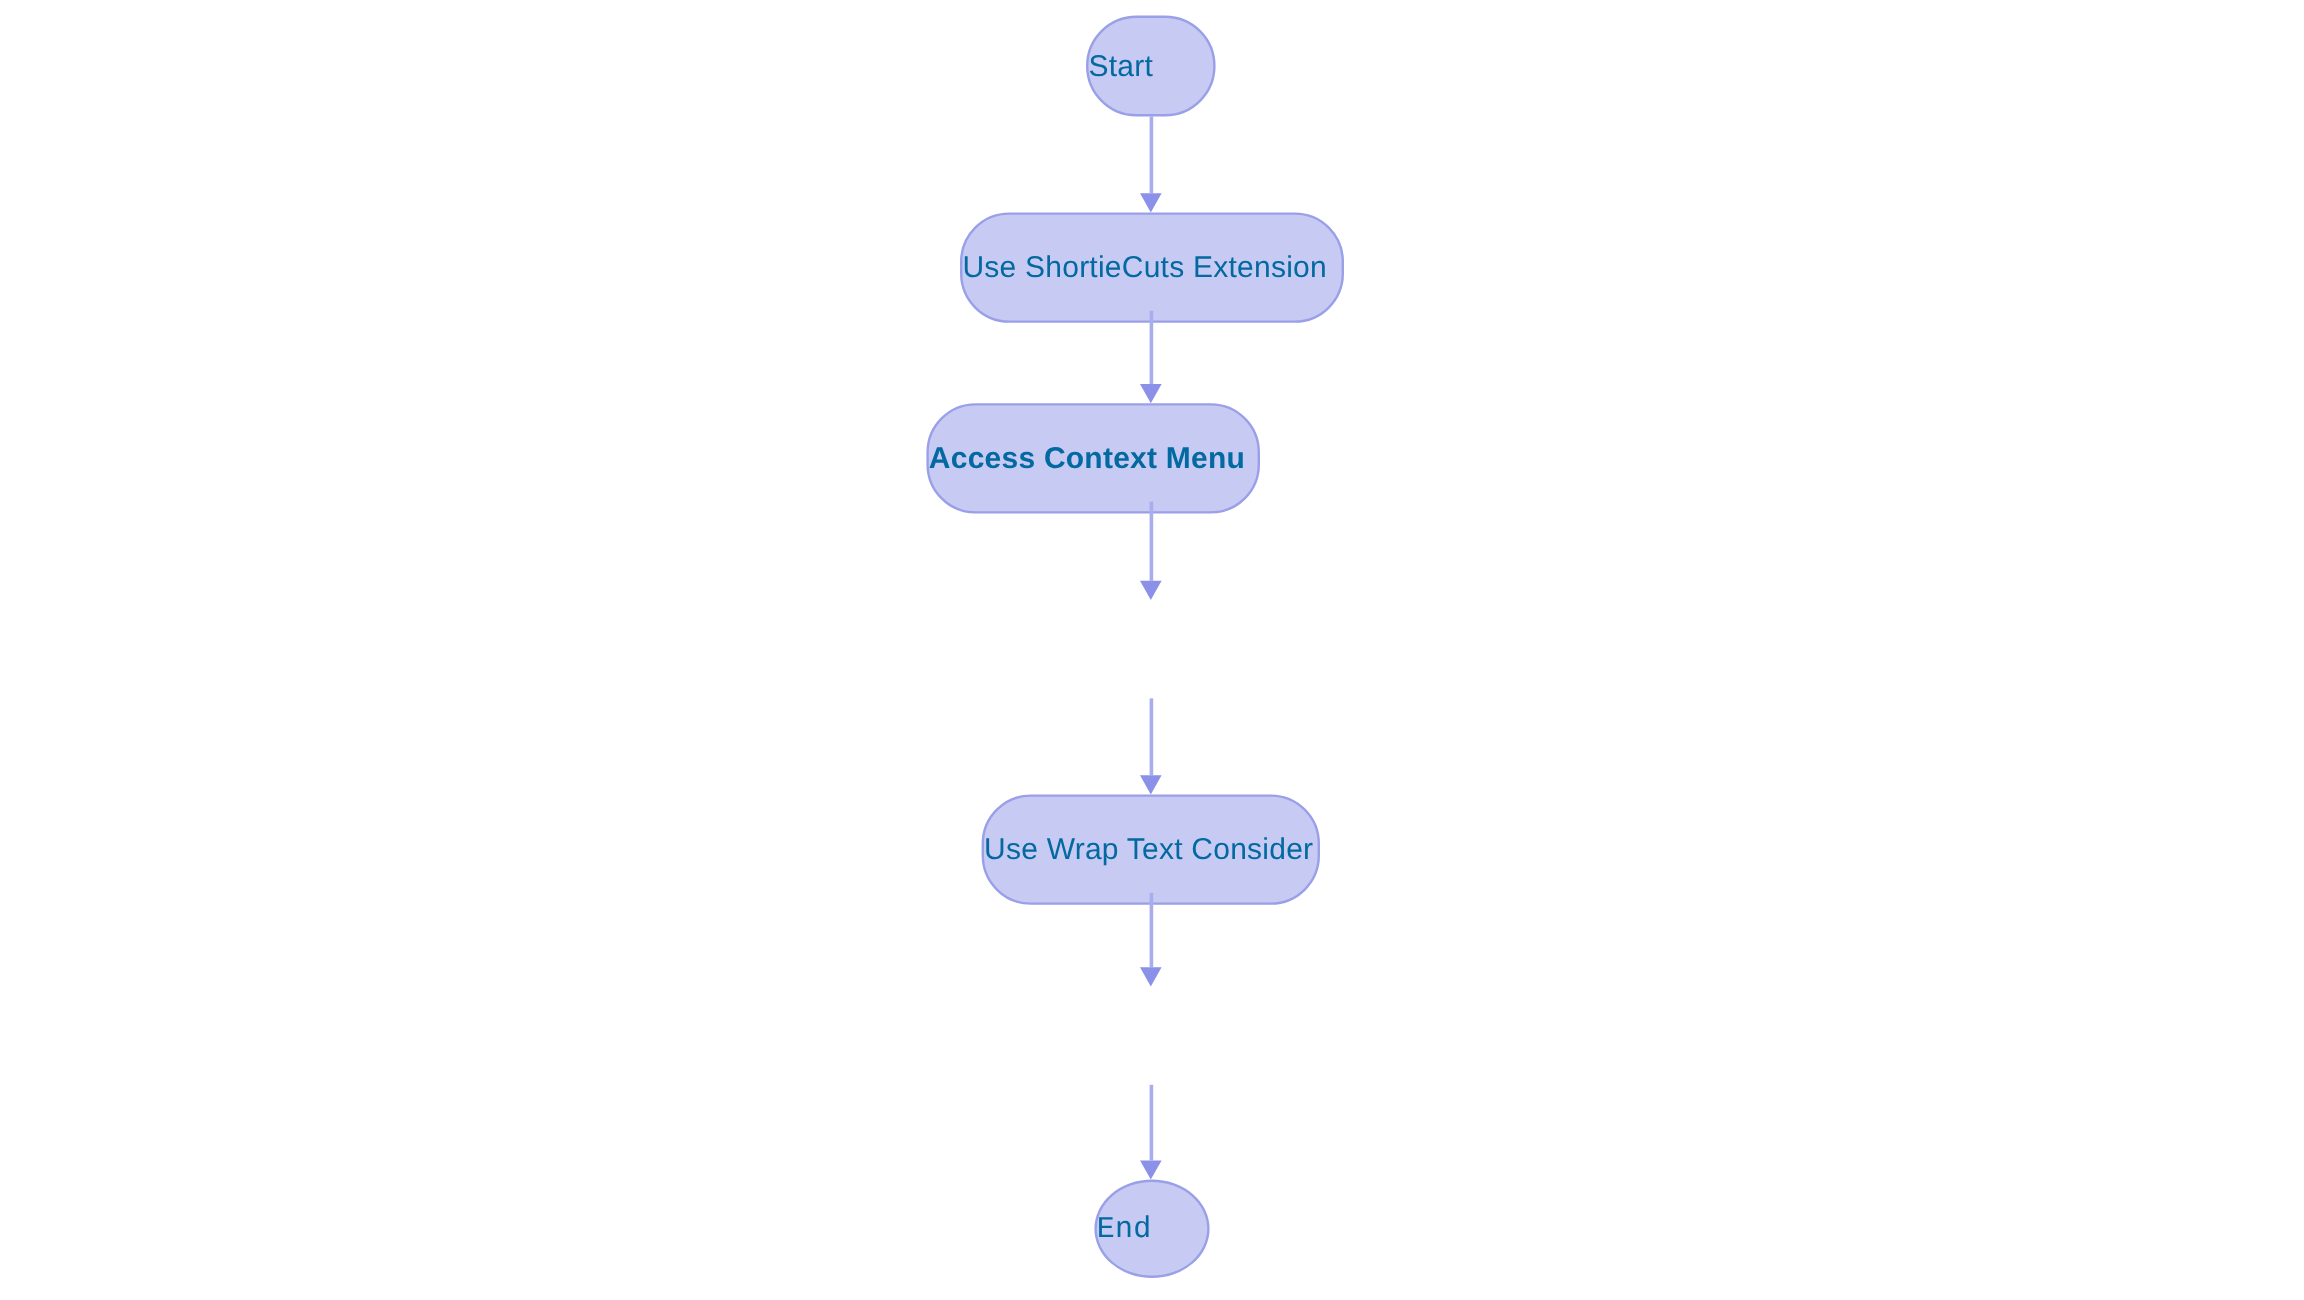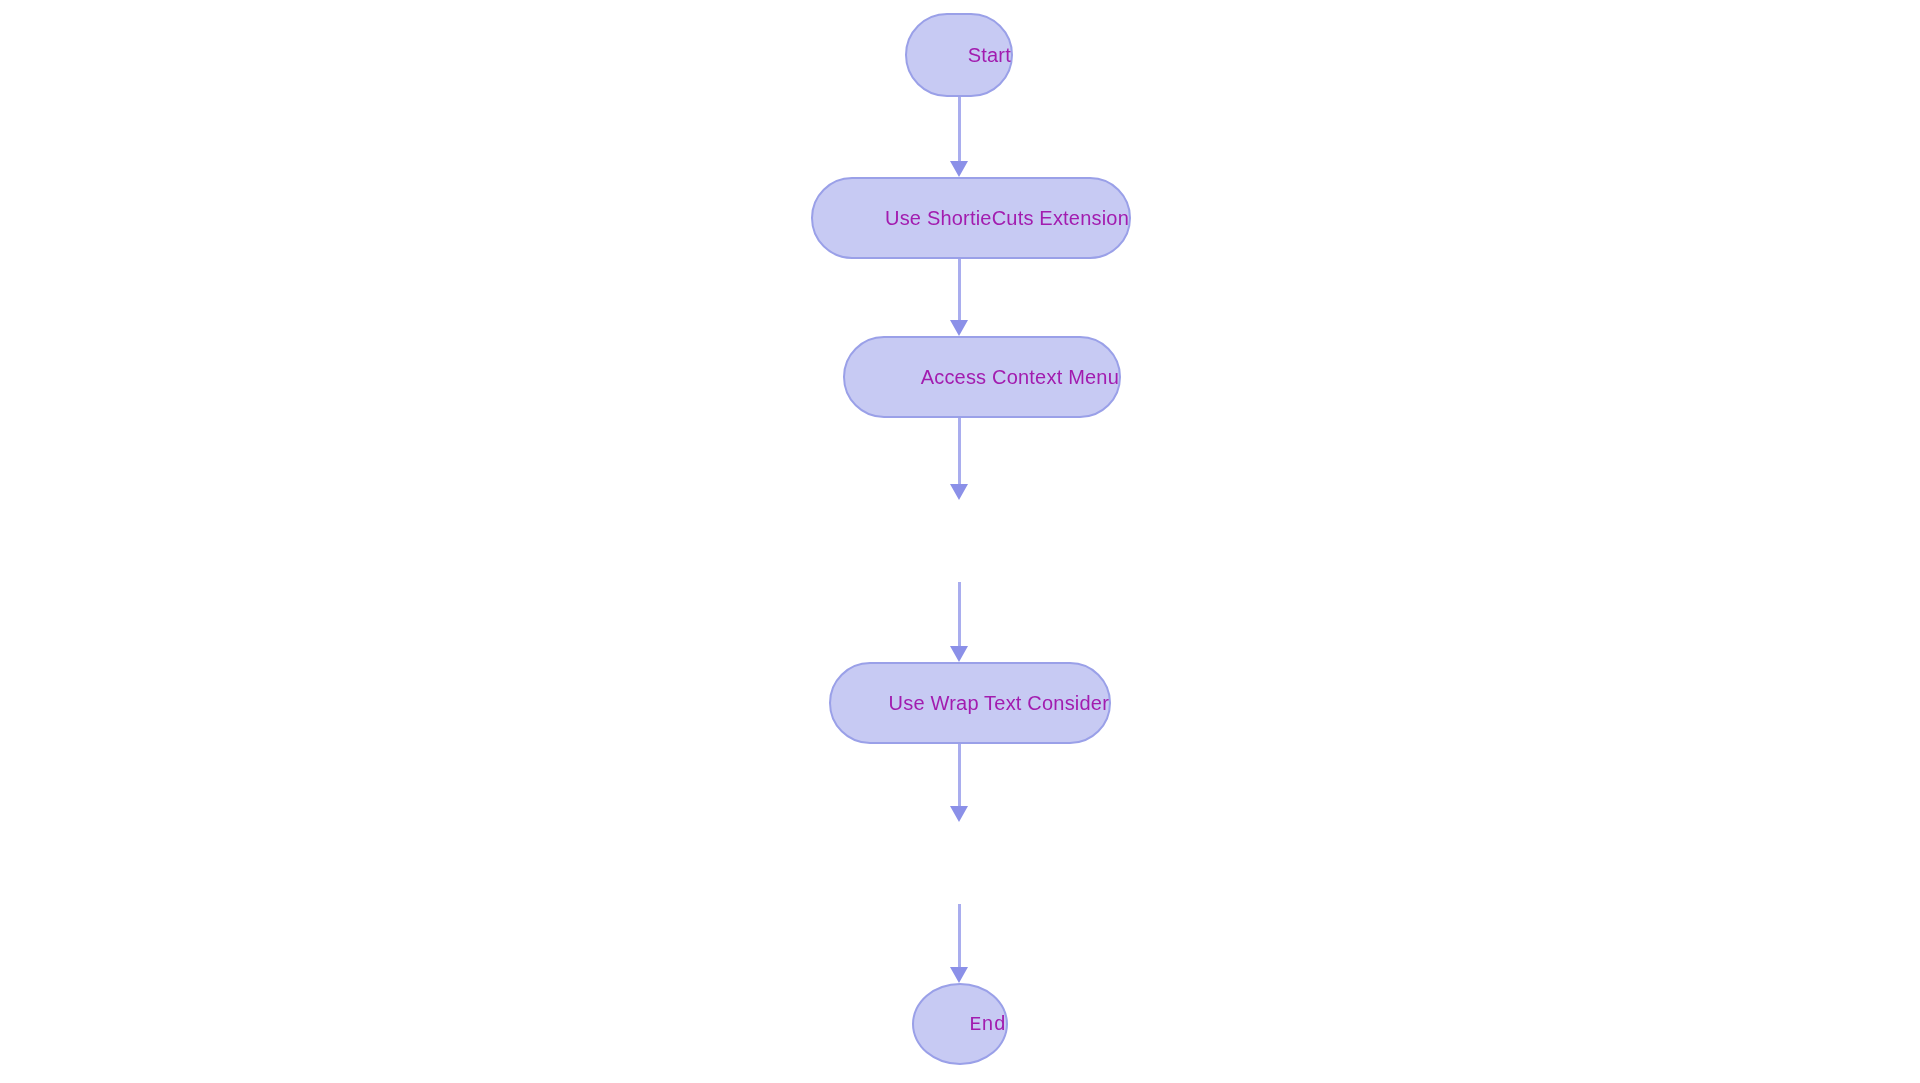--- a/index.html
+++ b/index.html
@@ -13,33 +13,33 @@
     height: 1083px;
     background: #ffffff;
     overflow: hidden;
     font-family: "Liberation Sans", sans-serif;
   }
   .node {
     position: absolute;
     box-sizing: border-box;
     background: #c7caf3;
     border: 2px solid #9aa0e8;
-    color: #a21caf;
+    color: #0369a1;
     display: flex;
     align-items: center;
-    justify-content: flex-end;
+    justify-content: flex-start;
     text-align: center;
-    font-size: 20px;
+    font-size: 25px;
     letter-spacing: 0.2px;
   }
-  .stadium { border-radius: 41px; height: 82px; margin-left: 11px; }
+  .stadium { border-radius: 41px; height: 92px; }
   
   .n-start { left: 905px; top: 13px;  width: 108px; height: 84px; border-radius: 42px; }
   .n-ext   { left: 800px; top: 177px; width: 320px; }
-  .n-menu  { left: 832px; top: 336px; width: 278px; }
+  .n-menu  { left: 772px; top: 336px; width: 278px; font-weight: bold; }
   .n-click { left: 790px; top: 500px; width: 338px; }
   .n-wrap  { left: 818px; top: 662px; width: 282px; }
   .n-apps  { left: 770px; top: 822px; width: 378px; }
   .n-end   { left: 912px; top: 983px; width: 96px; height: 82px; border-radius: 50%; font-family: Liberation Mono, monospace; }
 
   .connector {
     position: absolute;
     left: 950px;            
     width: 18px;
     display: flex;

